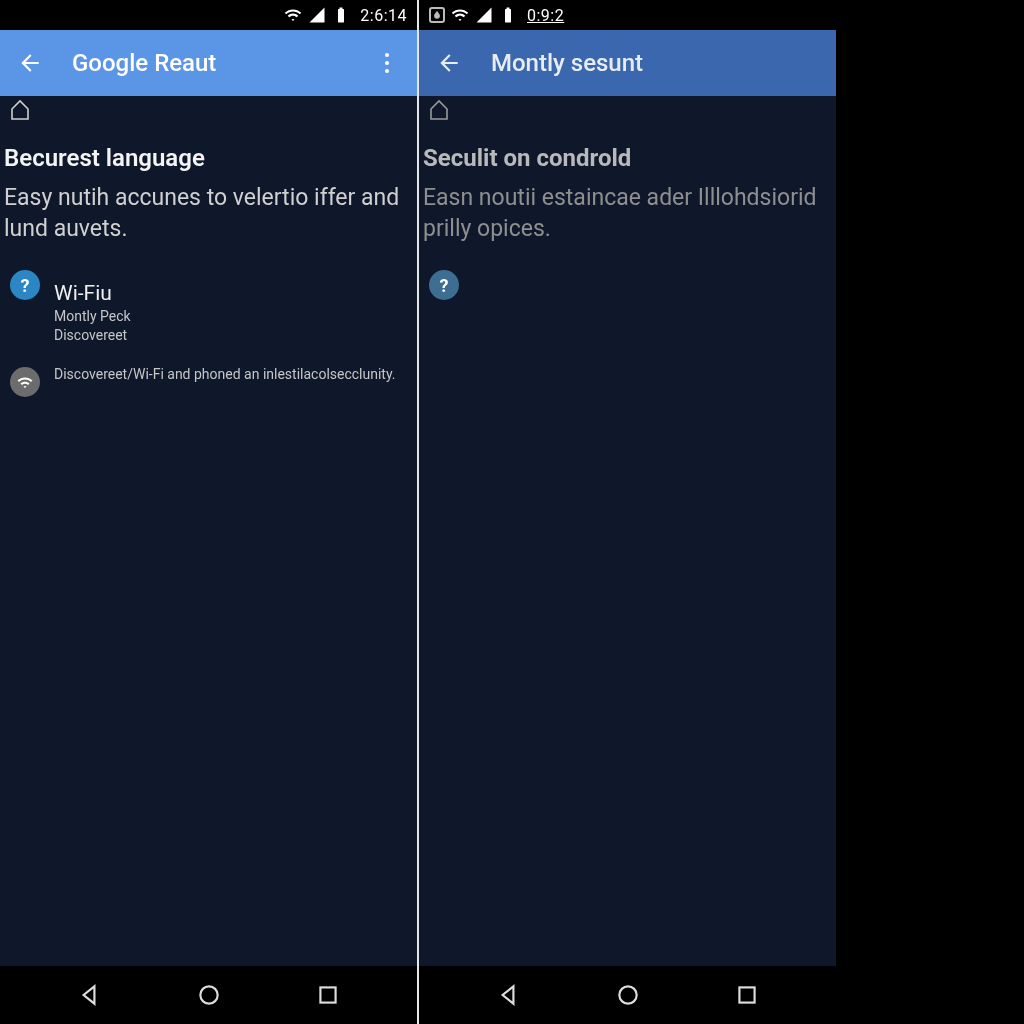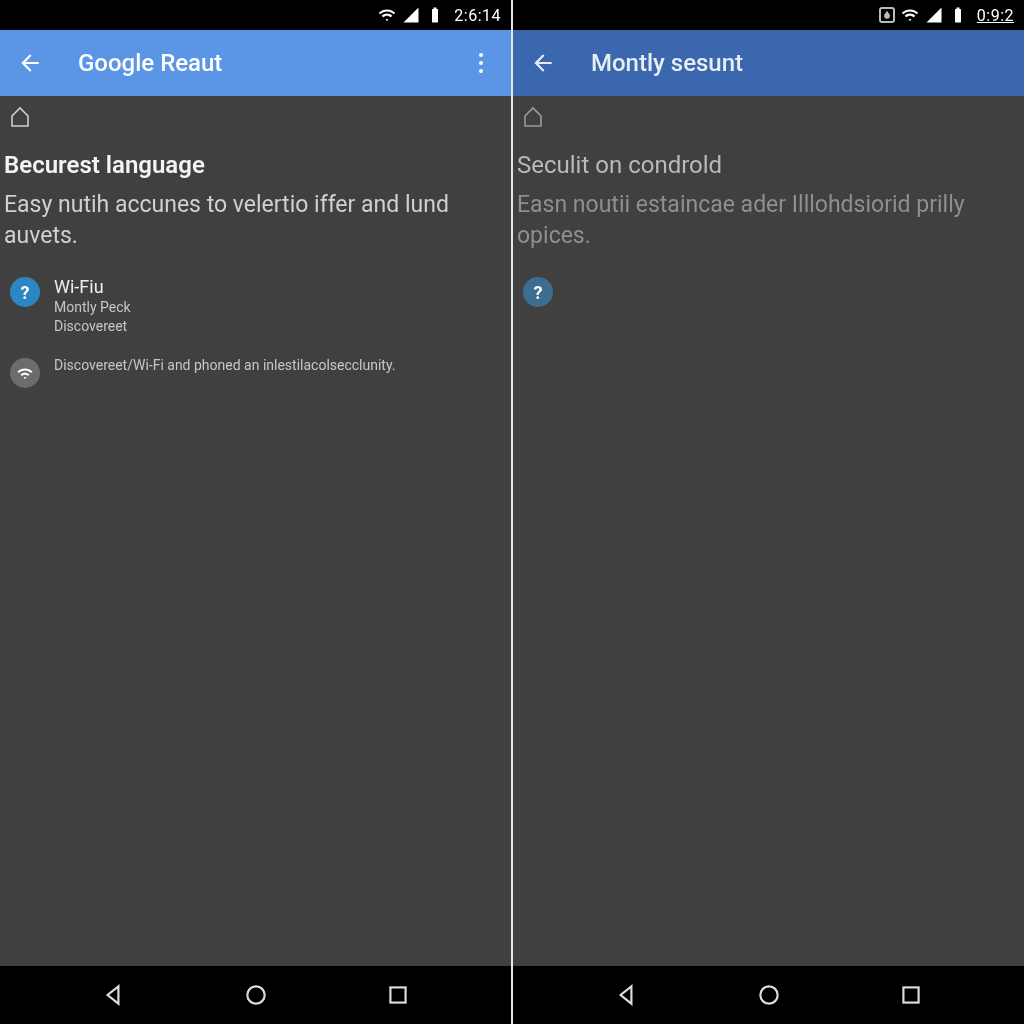--- a/index.html
+++ b/index.html
@@ -6,21 +6,21 @@
   html, body {
     width: 1024px;
     height: 1024px;
     overflow: hidden;
     background: #000;
     font-family: Roboto, "Helvetica Neue", Arial, sans-serif;
     -webkit-font-smoothing: antialiased;
   }
   .split {
     display: flex;
-    width: 1024px;
+    width: 836px;
     height: 1024px;
   }
   .divider-v {
     width: 2px;
     background: #e6e6e6;
     flex: none;
   }
   .phone {
     flex: 1 1 0;
     display: flex;
@@ -34,38 +34,38 @@
     height: 30px;
     background: #000;
     color: #fff;
     display: flex;
     align-items: center;
     justify-content: flex-end;
     padding: 0 10px;
     gap: 6px;
     font-size: 16px;
   }
-  .phone.right .statusbar { justify-content: flex-end; text-decoration: underline; }
+  .phone.right .statusbar { justify-content: flex-start; text-decoration: underline; }
   .statusbar .left-icons, .statusbar .right-icons {
     display: flex; align-items: center; gap: 6px;
   }
   .statusbar svg { width: 18px; height: 18px; fill: #fff; display:block; }
   .statusbar .clock { margin-left: 4px; letter-spacing: 0.5px; }
   .small-sq {
     width: 16px; height: 16px; border: 2px solid #bbb; border-radius: 3px;
     display:flex; align-items:center; justify-content:center;
   }
   
   .appbar {
     height: 66px;
     display: flex;
     align-items: center;
     color: #fff;
     padding: 8px 12px;
-    gap: 30px;
+    gap: 24px;
     justify-content: flex-end;
   }
   .appbar.bright { background: #5b95e6; }
   .appbar.dim    { background: #3a67ad; }
   .appbar.dim .title,
   .appbar.dim svg { opacity: 0.88; }
   .appbar .title {
     font-size: 24px;
     font-weight: 500;
     flex: 1 1 auto;
@@ -76,41 +76,41 @@
     width: 36px; height: 36px;
     display:flex; align-items:center; justify-content:center;
     color:#fff;
   }
   .appbar svg { width: 26px; height: 26px; fill:#fff; }
   .menu-btn { flex:none; display:flex; flex-direction:column; gap:4px; align-items:center; justify-content:center;}
   .menu-btn span { width:4px; height:4px; background:#fff; border-radius:50%; }
   
   .content {
     flex: 1 1 auto;
-    background: #404040;
+    background: #0f172a;
     color: #e8e8e8;
-    padding: 9px 0 0 0;
+    padding: 2px 0 0 0;
     overflow: hidden;
   }
   .phone.right .content { color:#bdbdbd; }
   .home-row {
     padding: 0 12px 14px 8px;
   }
   .home-icon {
     width: 24px; height: 24px;
   }
   .home-icon svg { width:24px; height:24px; fill:none; stroke:#cfcfcf; stroke-width:1.6; }
   .phone.right .home-icon svg { stroke:#9a9a9a; }
   .heading {
     font-size: 24px;
     font-weight: 600;
     padding: 8px 12px 8px 4px;
     color: #f4f4f4;
   }
-  .phone.right .heading { color:#b9b9b9; font-weight:400; }
+  .phone.right .heading { color:#b9b9b9; font-weight:700; }
   .subtext {
     font-size: 23px;
     padding: 2px 14px 18px 4px;
     color: #d0d0d0;
     line-height: 1.35;
   }
   .phone.right .subtext { color:#8f8f8f; }
   .list-item {
     display:flex;
     gap: 14px;
@@ -124,23 +124,24 @@
     font-weight:700;
     color:#fff;
     margin-top:2px;
   }
   .li-icon.blue { background:#2d86c4; font-size:18px; }
   .li-icon.grey { background:#6c6c6c; }
   .phone.right .li-icon.blue { background:#3d6e92; }
   .li-icon svg { width:18px; height:18px; fill:#fff; }
   .li-body { flex:1 1 auto; min-width:0; }
   .li-title {
-    font-size: 18px;
+    font-size: 21px;
     color:#eeeeee;
     line-height:1.3;
+    margin-top:12px;
   }
   .phone.right .li-title { color:#b3b3b3; }
   .li-line {
     font-size: 14px;
     color:#c6c6c6;
     line-height:1.35;
   }
   .phone.right .li-line { color:#8a8a8a; }
   
   .navbar {

